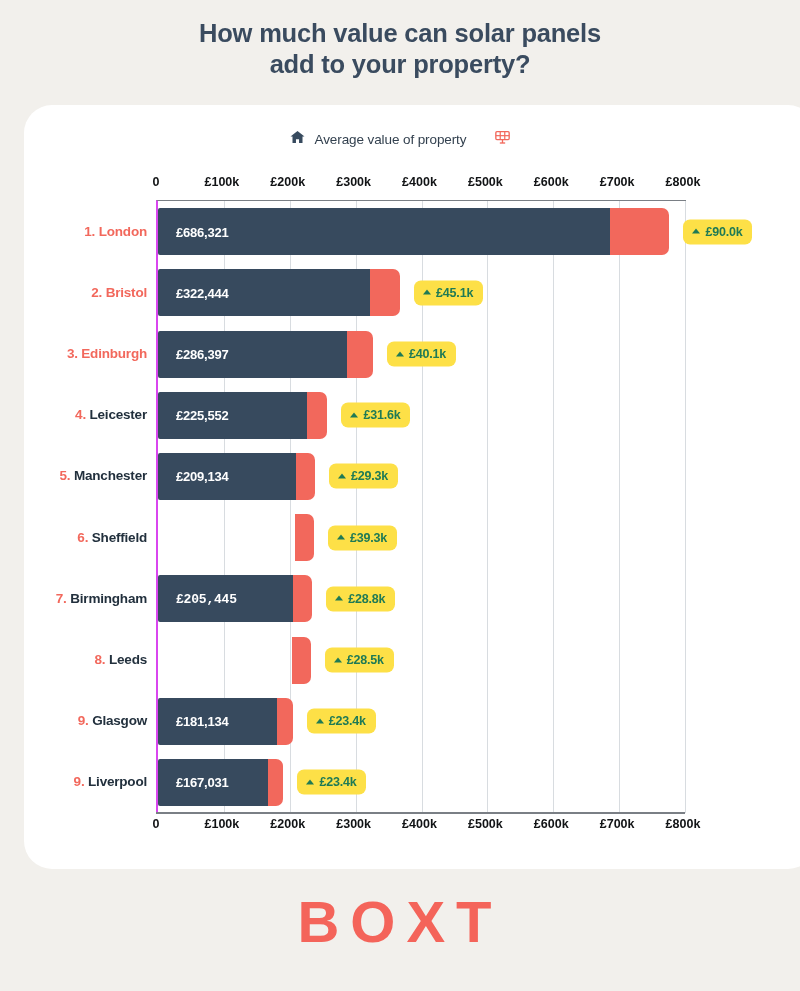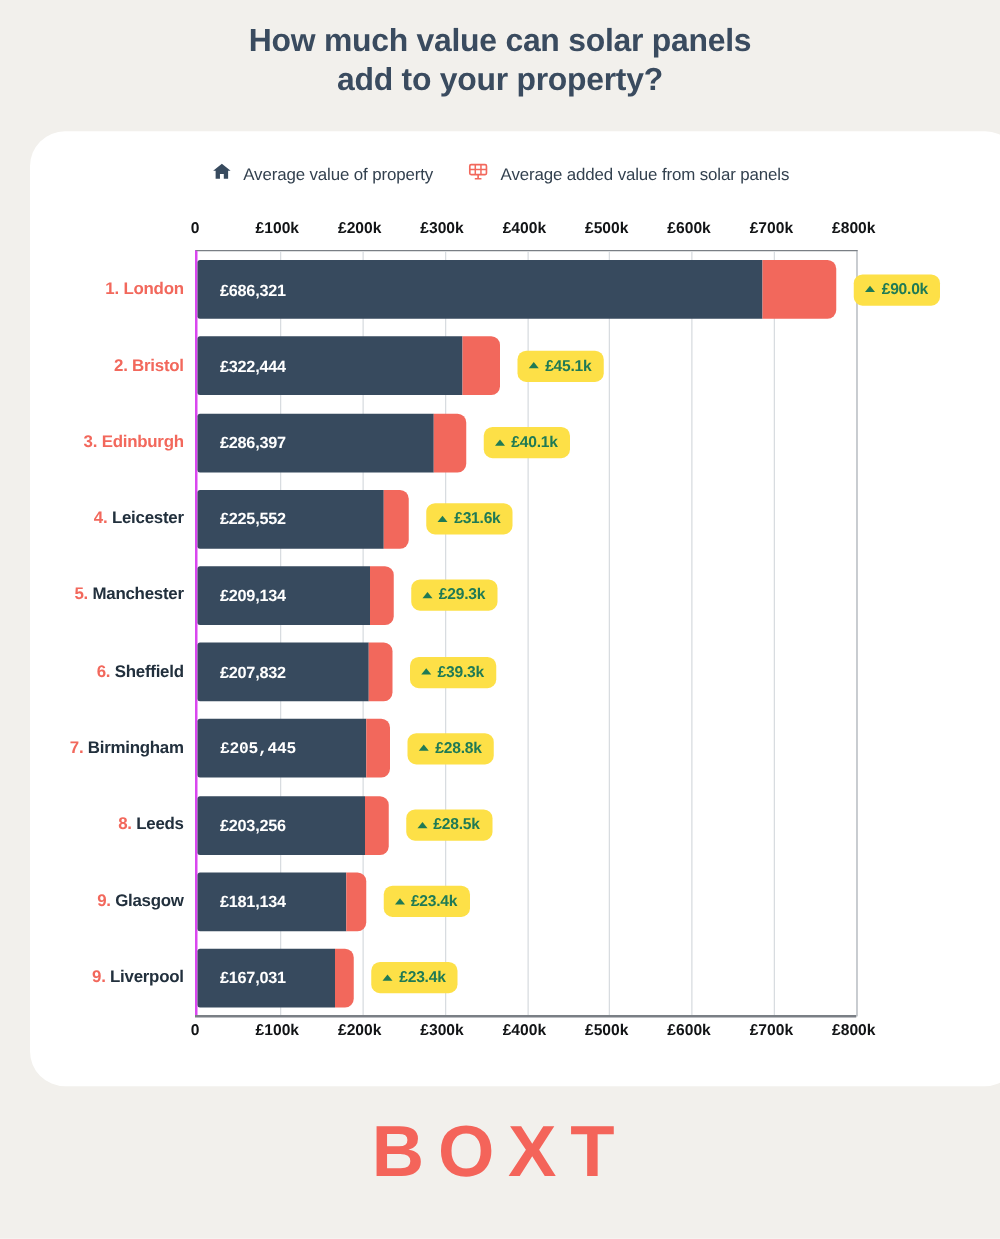--- a/index.html
+++ b/index.html
@@ -147,21 +147,20 @@
         <span>
           <svg width="17" height="16" viewBox="0 0 24 24" aria-hidden="true">
             <rect x="2" y="4" width="20" height="12" rx="1.6" fill="none" stroke="#f2685c" stroke-width="2"></rect>
             <line x1="8.6" y1="4" x2="8.6" y2="16" stroke="#f2685c" stroke-width="1.8"></line>
             <line x1="15.4" y1="4" x2="15.4" y2="16" stroke="#f2685c" stroke-width="1.8"></line>
             <line x1="2" y1="10" x2="22" y2="10" stroke="#f2685c" stroke-width="1.8"></line>
             <line x1="12" y1="16" x2="12" y2="21" stroke="#f2685c" stroke-width="2"></line>
             <line x1="8" y1="21" x2="16" y2="21" stroke="#f2685c" stroke-width="2"></line>
           </svg>
         </span>
-        <span class="legend-label">Average added value from solar panels</span>
       </div>
     </div>
 
     <div class="axis axis-top" id="axis-top">
         <span class="tick" style="left: 132px;">0</span>
         <span class="tick" style="left: 197.875px;">£100k</span>
         <span class="tick" style="left: 263.75px;">£200k</span>
         <span class="tick" style="left: 329.625px;">£300k</span>
         <span class="tick" style="left: 395.5px;">£400k</span>
         <span class="tick" style="left: 461.375px;">£500k</span>
@@ -239,43 +238,37 @@
             <div class="bar-dark" style="width: 137.767px;">
               <span class="bar-value">£209,134</span>
             </div>
             <div class="bar-coral" style="left: 137.767px; width: 19.3014px;"></div>
             <div class="badge" style="left: 171.068px;">
               <span class="tri"></span>
               <span class="btxt">£29.3k</span>
             </div>
           </div>
           <div class="row" style="top: 313.1px; height: 47px;">
-            <div class="bar-dark" style="width: 136.909px;">
-              <span class="bar-value">£207,832</span>
-            </div>
             <div class="bar-coral" style="left: 136.909px; width: 19.1696px;"></div>
             <div class="badge" style="left: 170.079px;">
               <span class="tri"></span>
               <span class="btxt">£39.3k</span>
             </div>
           </div>
           <div class="row" style="top: 374.3px; height: 47px;">
             <div class="bar-dark" style="width: 135.337px; font-family: Liberation Mono, monospace;">
               <span class="bar-value">£205,445</span>
             </div>
             <div class="bar-coral" style="left: 135.337px; width: 18.972px;"></div>
             <div class="badge" style="left: 168.309px;">
               <span class="tri"></span>
               <span class="btxt">£28.8k</span>
             </div>
           </div>
           <div class="row" style="top: 435.5px; height: 47px;">
-            <div class="bar-dark" style="width: 133.895px;">
-              <span class="bar-value">£203,256</span>
-            </div>
             <div class="bar-coral" style="left: 133.895px; width: 18.7744px;"></div>
             <div class="badge" style="left: 166.669px;">
               <span class="tri"></span>
               <span class="btxt">£28.5k</span>
             </div>
           </div>
           <div class="row" style="top: 496.7px; height: 47px;">
             <div class="bar-dark" style="width: 119.322px;">
               <span class="bar-value">£181,134</span>
             </div>

